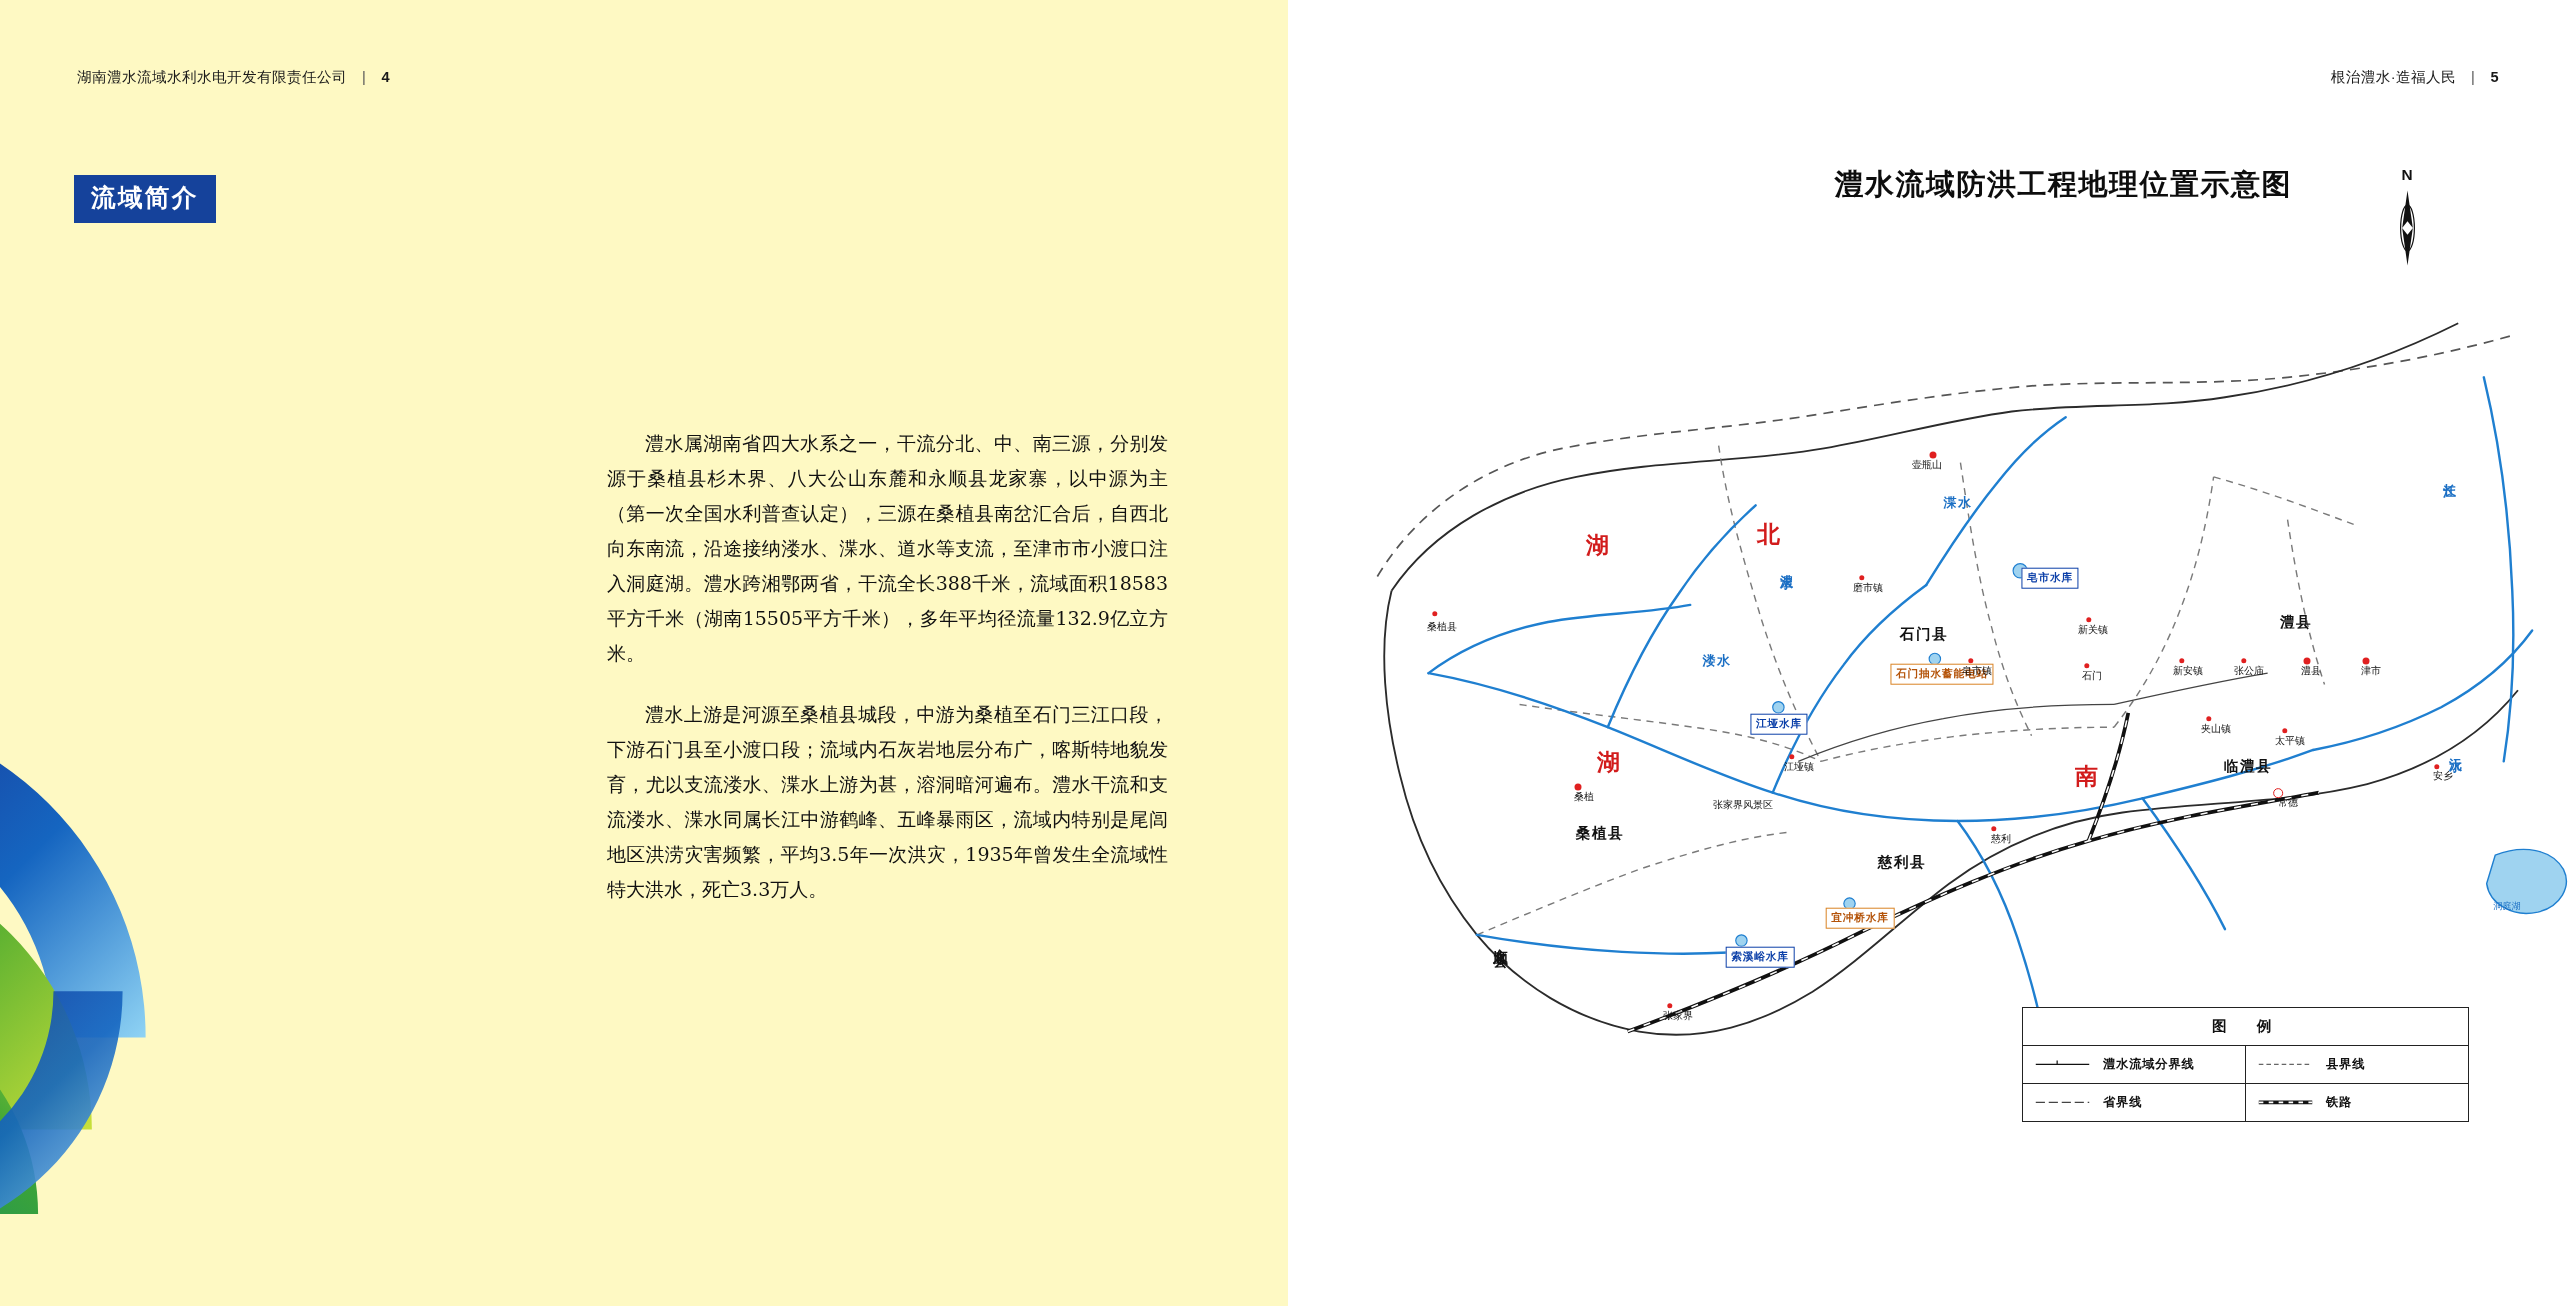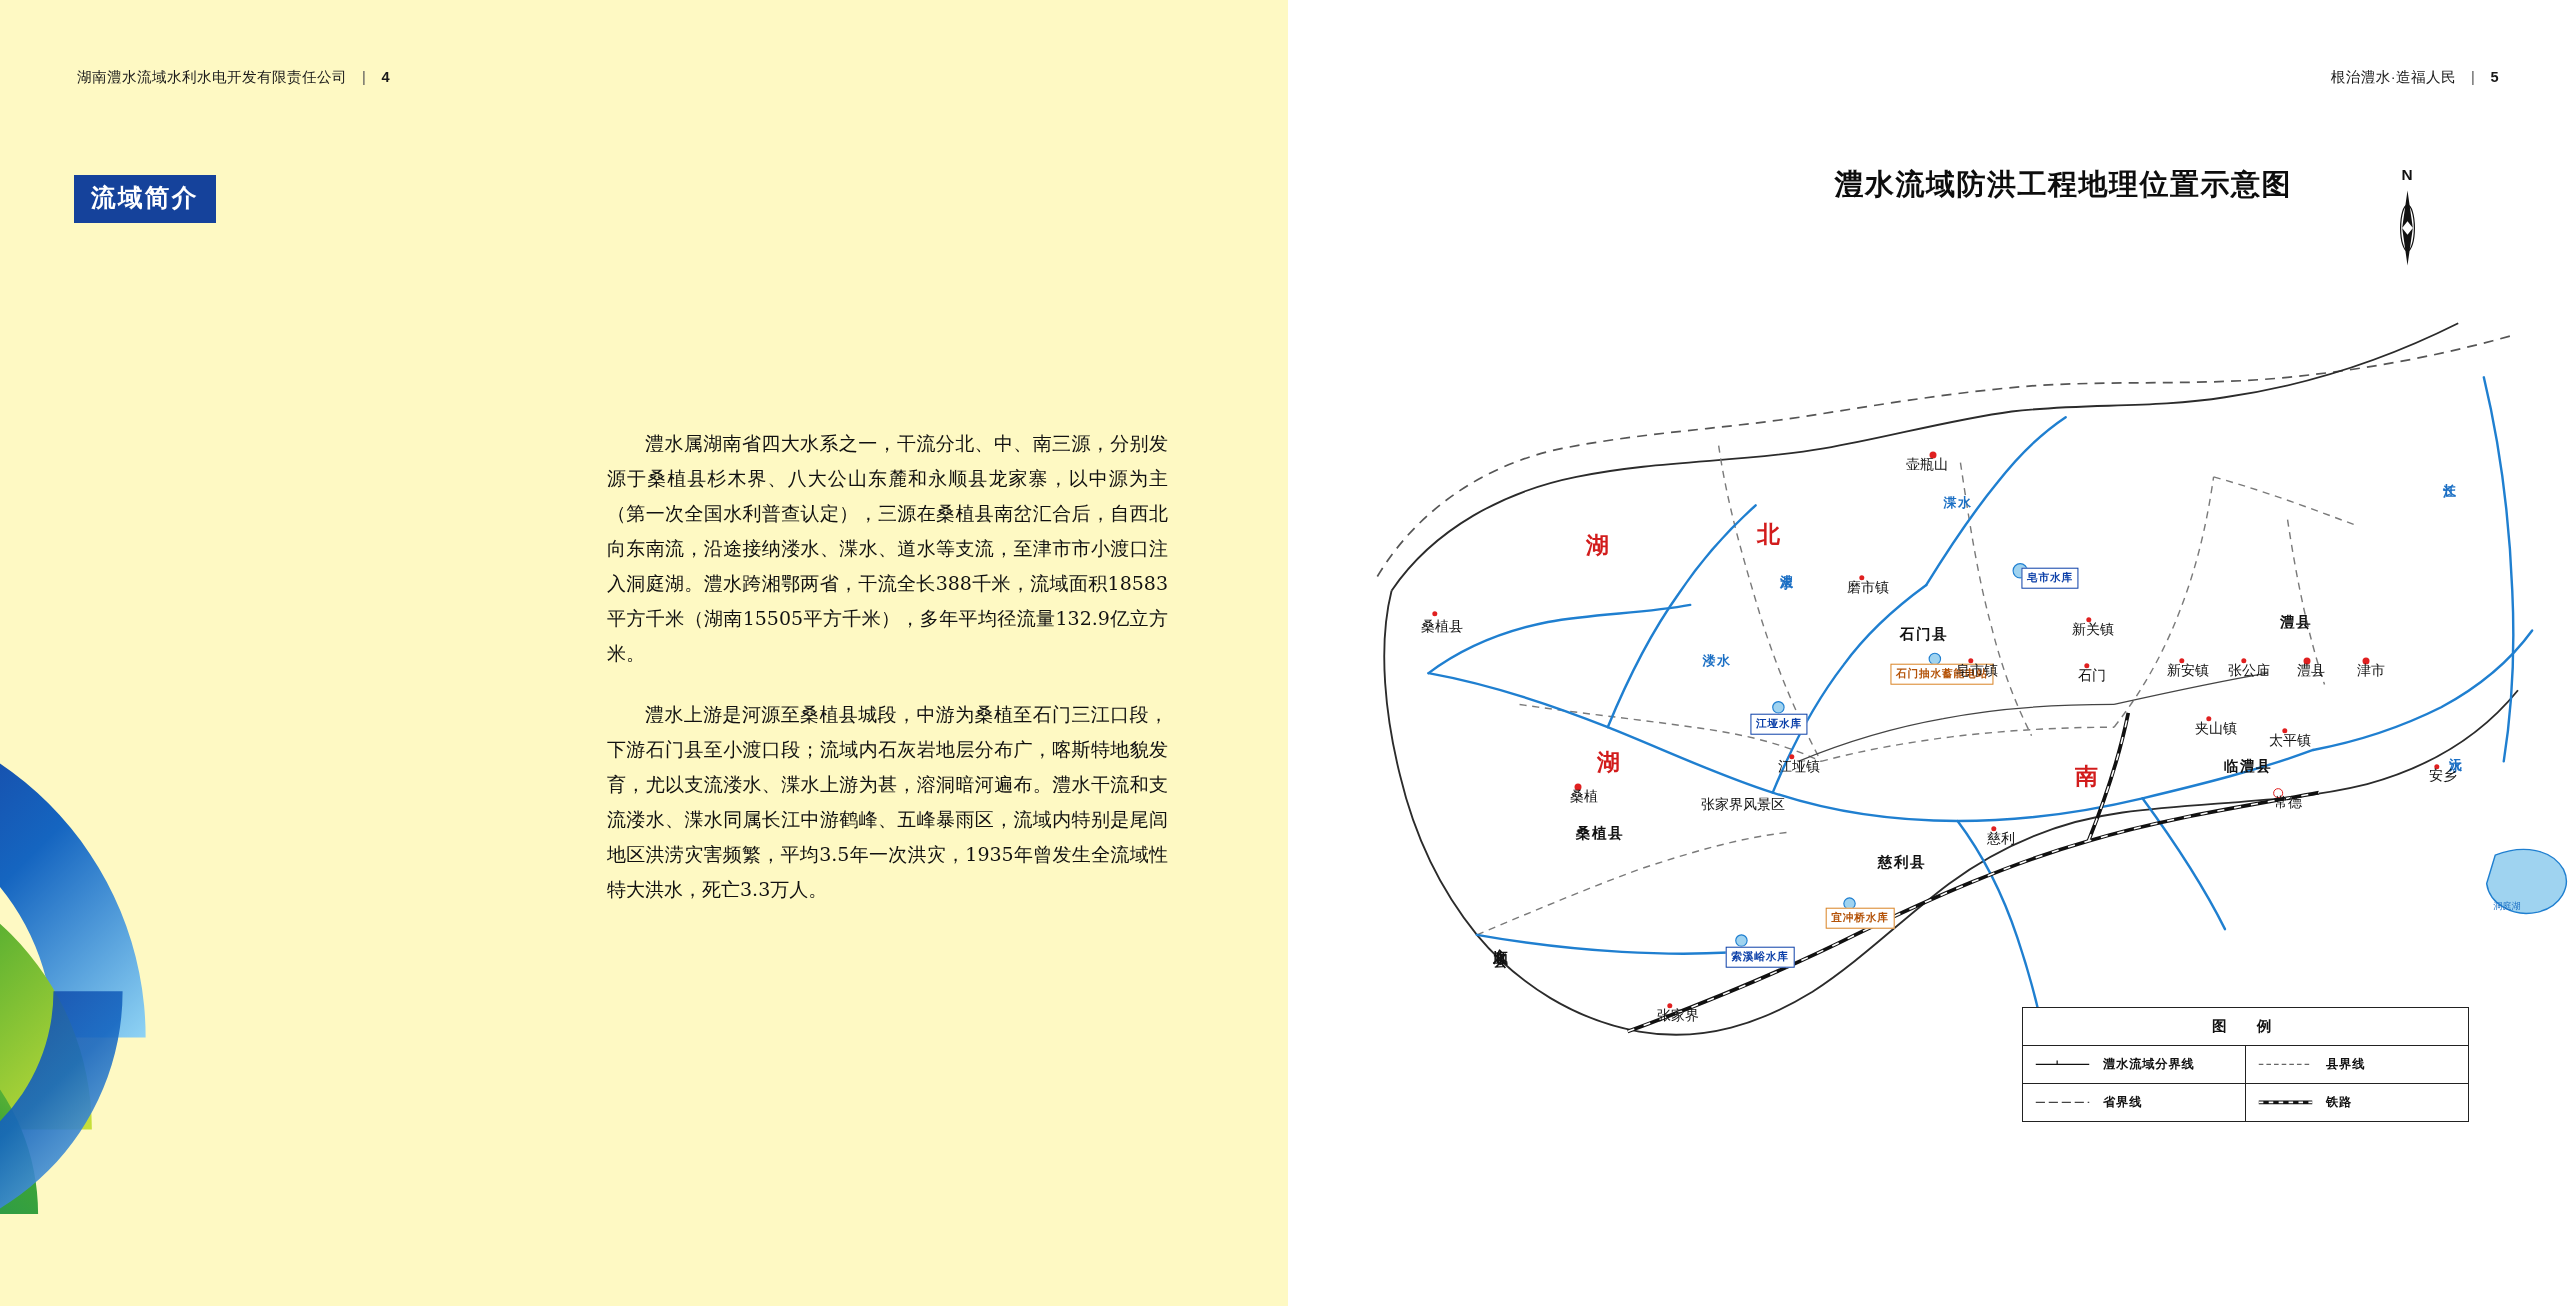--- a/index.html
+++ b/index.html
@@ -159,21 +159,21 @@
     letter-spacing: 1.5px;
   }
   .mlabel.river-v {
     font-size: 13px;
     font-weight: bold;
     color: #1b6fc4;
     writing-mode: vertical-rl;
     letter-spacing: 1.5px;
   }
   .mlabel.town {
-    font-size: 14px;
+    font-size: 10px;
     color: #111;
   }
   .mlabel.lake {
     font-size: 9.2px;
     color: #1b6fc4;
   }
   .mlabel.boxblue {
     font-size: 10.7px;
     font-weight: bold;
     color: #0b3fa8;

